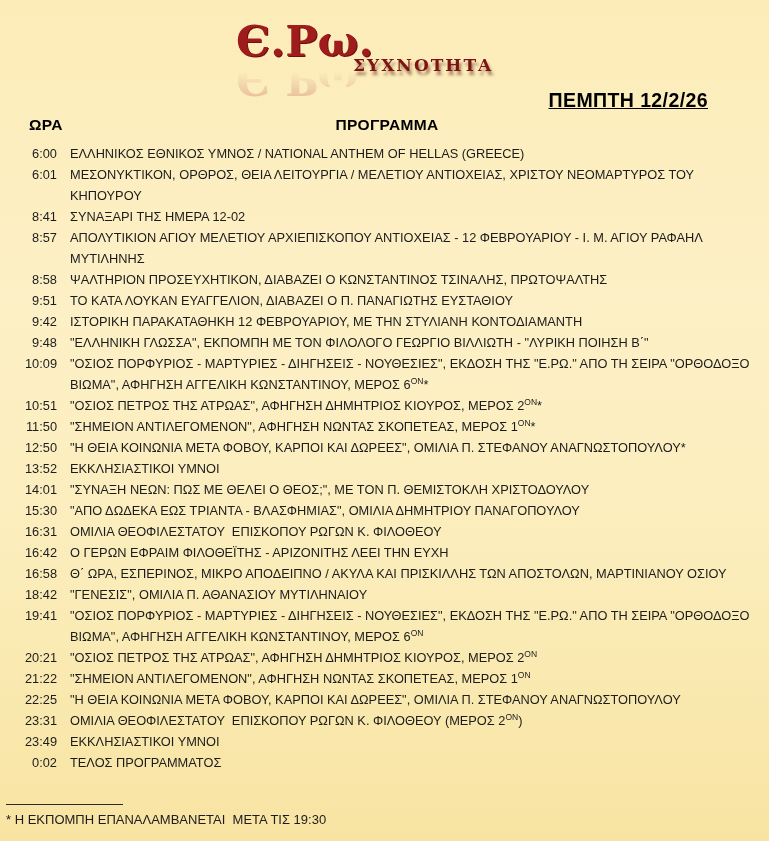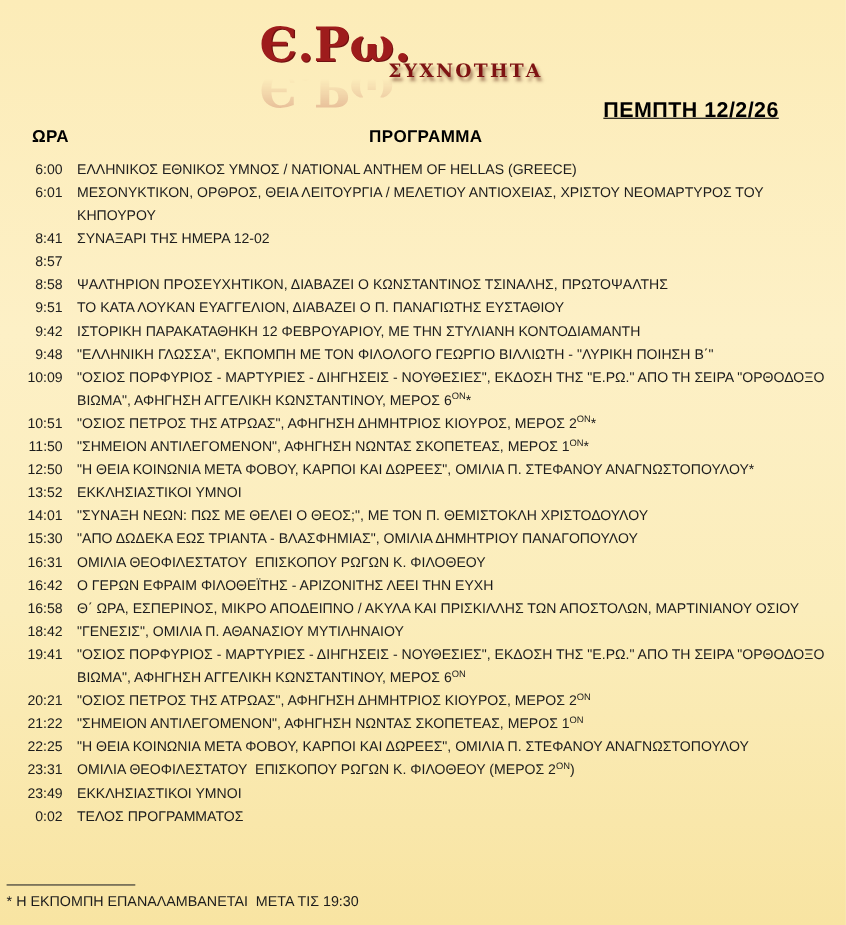--- a/index.html
+++ b/index.html
@@ -114,20 +114,21 @@
       <div class="row">
         <div class="time">6:01</div>
         <div class="prog"><span>ΜΕΣΟΝΥΚΤΙΚΟΝ, ΟΡΘΡΟΣ, ΘΕΙΑ ΛΕΙΤΟΥΡΓΙΑ / ΜΕΛΕΤΙΟΥ ΑΝΤΙΟΧΕΙΑΣ, ΧΡΙΣΤΟΥ ΝΕΟΜΑΡΤΥΡΟΣ ΤΟΥ ΚΗΠΟΥΡΟΥ</span></div>
       </div>
       <div class="row">
         <div class="time">8:41</div>
         <div class="prog"><span>ΣΥΝΑΞΑΡΙ ΤΗΣ ΗΜΕΡΑ 12-02</span></div>
       </div>
       <div class="row">
         <div class="time">8:57</div>
+        <div class="prog"><span>ΑΠΟΛΥΤΙΚΙΟΝ ΑΓΙΟΥ ΜΕΛΕΤΙΟΥ ΑΡΧΙΕΠΙΣΚΟΠΟΥ ΑΝΤΙΟΧΕΙΑΣ - 12 ΦΕΒΡΟΥΑΡΙΟΥ - Ι. Μ. ΑΓΙΟΥ ΡΑΦΑΗΛ ΜΥΤΙΛΗΝΗΣ</span></div>
       </div>
       <div class="row">
         <div class="time">8:58</div>
         <div class="prog"><span>ΨΑΛΤΗΡΙΟΝ ΠΡΟΣΕΥΧΗΤΙΚΟΝ, ΔΙΑΒΑΖΕΙ Ο ΚΩΝΣΤΑΝΤΙΝΟΣ ΤΣΙΝΑΛΗΣ, ΠΡΩΤΟΨΑΛΤΗΣ</span></div>
       </div>
       <div class="row">
         <div class="time">9:51</div>
         <div class="prog"><span>ΤΟ ΚΑΤΑ ΛΟΥΚΑΝ ΕΥΑΓΓΕΛΙΟΝ, ΔΙΑΒΑΖΕΙ Ο Π. ΠΑΝΑΓΙΩΤΗΣ ΕΥΣΤΑΘΙΟΥ</span></div>
       </div>
       <div class="row">

